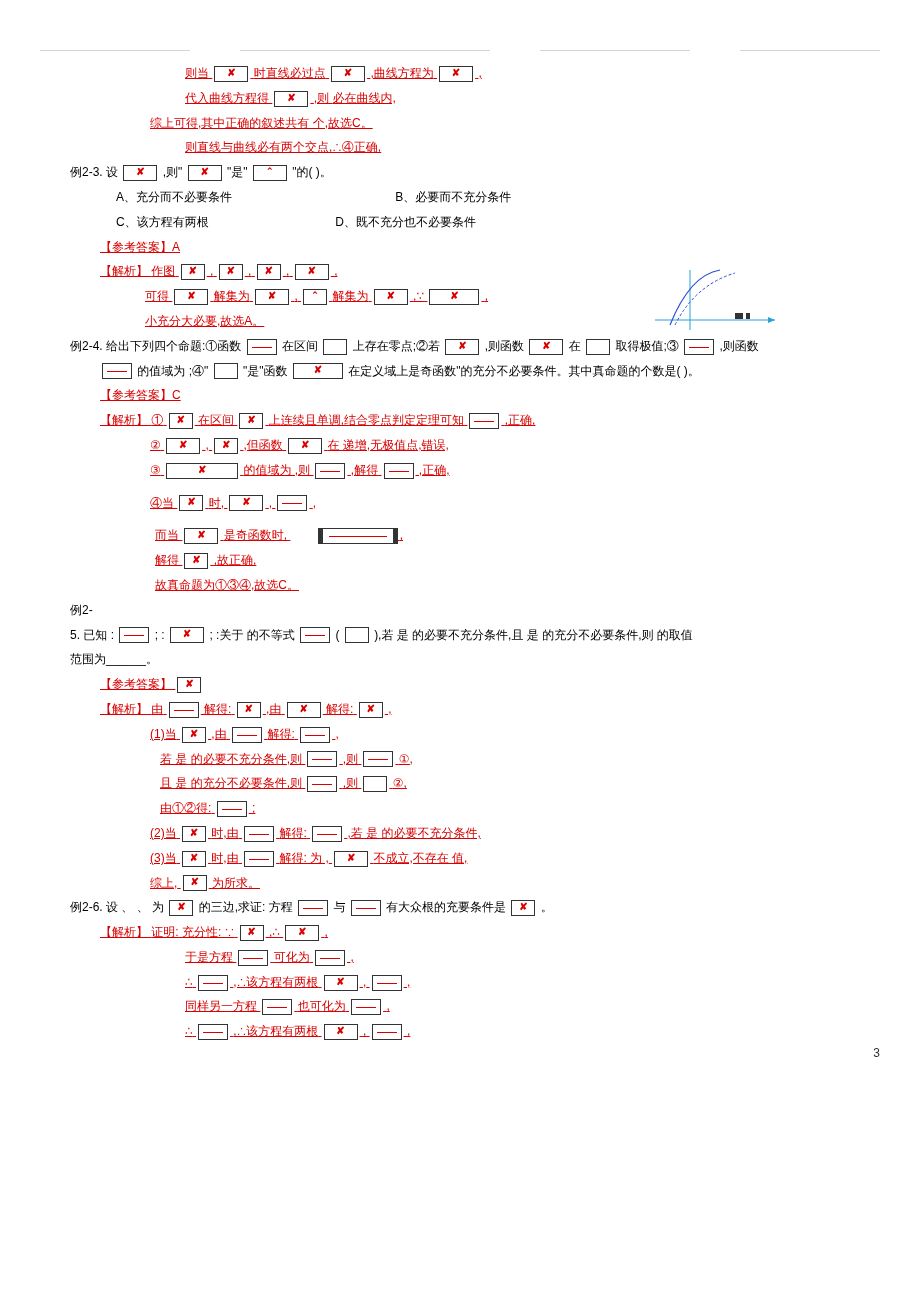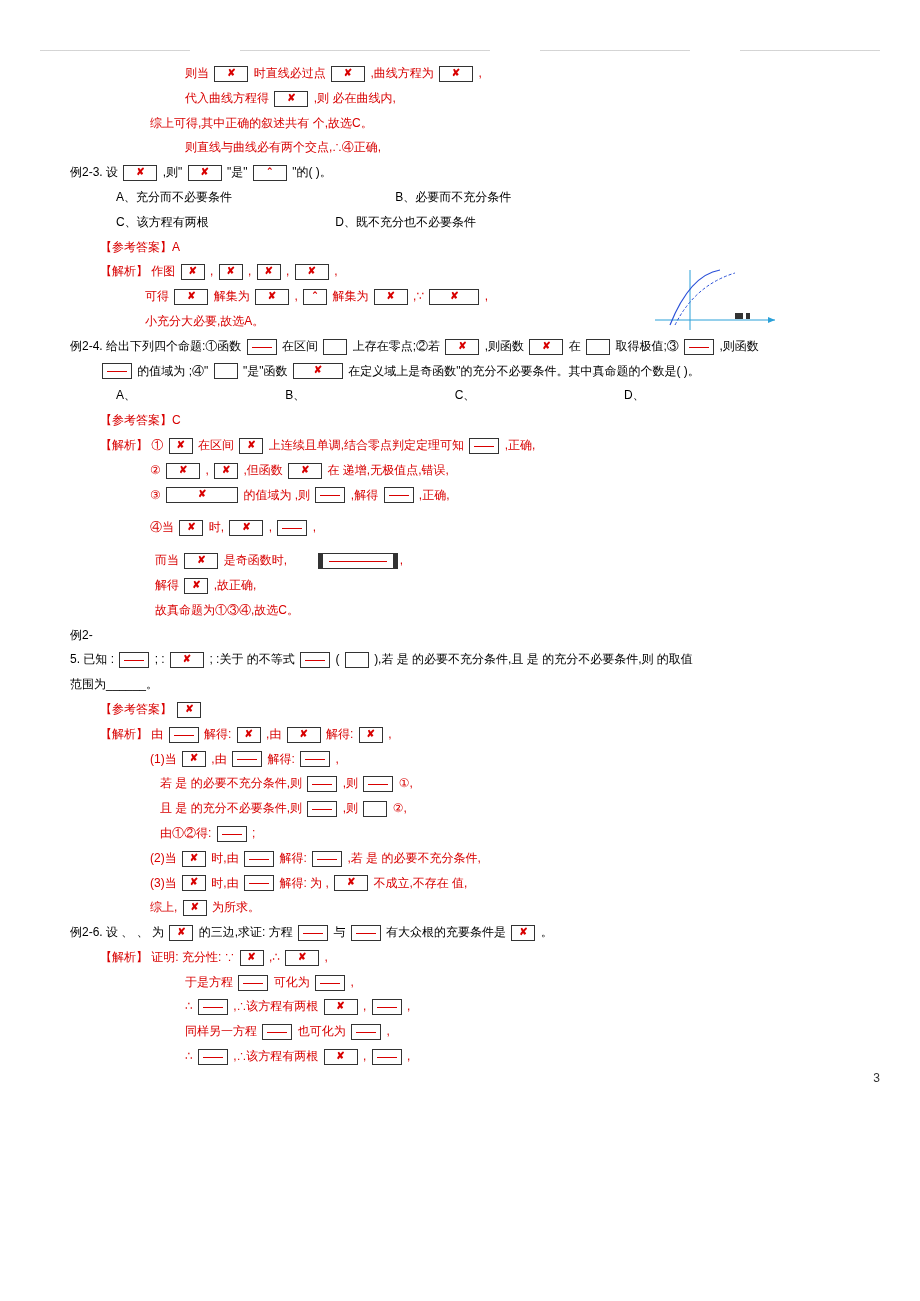--- a/index.html
+++ b/index.html
@@ -19,21 +19,21 @@
   .header-line {
     position: absolute;
     top: 50px;
     left: 40px;
     right: 40px;
     height: 1px;
     background: repeating-linear-gradient(to right, #aaa 0px, #aaa 150px, transparent 150px, transparent 200px, #aaa 200px, #aaa 450px, transparent 450px, transparent 500px, #aaa 500px);
     opacity: .5;
   }
   .indent-1 { padding-left: 145px; }
-  .red { color: #d80000; }
+  .red { color: #d80000; text-decoration: underline; }
   .img-box {
     display: inline-block;
     border: 1px solid #333;
     background: #fff;
     vertical-align: middle;
     text-align: center;
     position: relative;
     margin: 0 2px;
   }
   .img-box .x {
@@ -174,26 +174,20 @@
   <span>,则函数</span>
 </div>
 <div class="row" style="padding-left:60px">
   <span class="img-box img-wide img-dash"></span>
   <span>的值域为 ;④"</span>
   <span class="img-box img-sm"></span>
   <span>"是"函数</span>
   <span class="img-box img-wide"><span class="x">✘</span></span>
   <span>在定义域上是奇函数"的充分不必要条件。其中真命题的个数是(  )。</span>
 </div>
-<div class="row opt-row opt-row4">
-  <span class="opt">A、</span>
-  <span class="opt">B、</span>
-  <span class="opt">C、</span>
-  <span class="opt">D、</span>
-</div>
 <div class="row red opt-row">
   <span>【参考答案】</span><span>C</span>
 </div>
 <div class="row red opt-row">
   <span>【解析】</span>
   <span>①</span>
   <span class="img-box img-sm"><span class="x">✘</span></span>
   <span>在区间</span>
   <span class="img-box img-sm"><span class="x">✘</span></span>
   <span>上连续且单调,结合零点判定定理可知</span>

